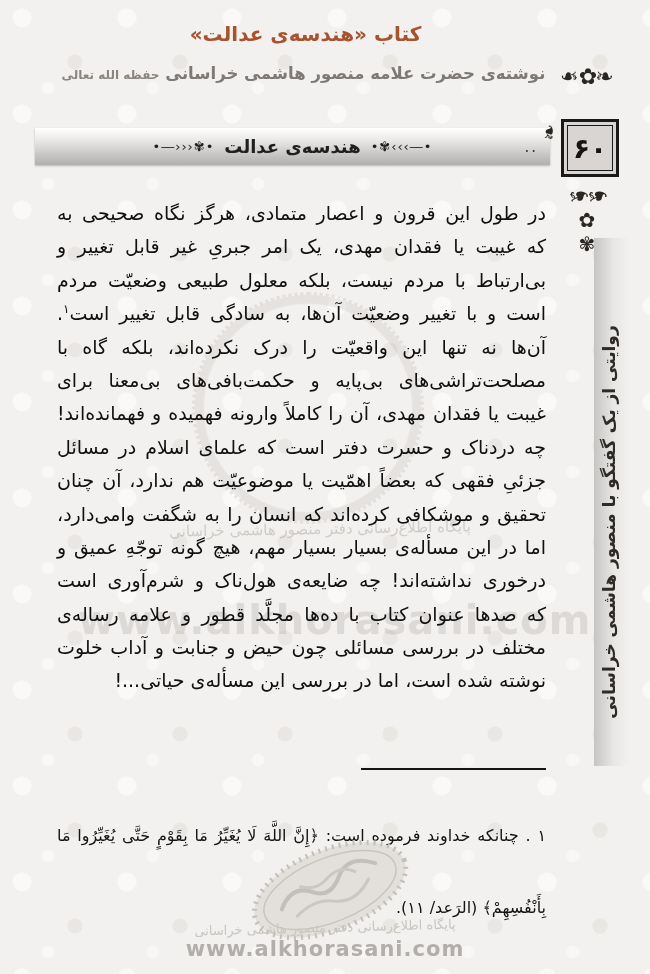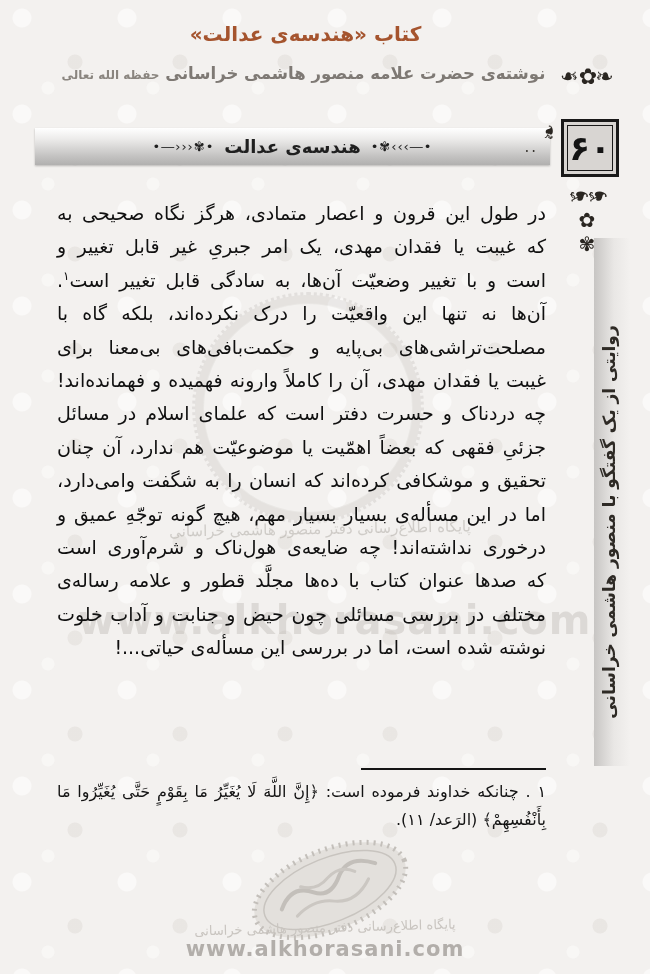--- a/index.html
+++ b/index.html
@@ -43,21 +43,21 @@
   .pn-orn-top{
     position:absolute;top:66px;right:24px;width:78px;text-align:center;
     color:#2a2621;font-size:22px;line-height:22px;letter-spacing:-2px;
   }
   .pn-orn-top .flip{display:inline-block;transform:scaleX(-1);}
   .pn-box{
     position:absolute;top:119px;right:31px;width:52px;height:52px;
     background:#d8d5d2;border:3px solid #191919;box-shadow:inset 0 0 0 3px #d8d5d2, inset 0 0 0 4px #191919;
     display:flex;align-items:center;justify-content:center;
   }
-  .pn-num{font-size:34px;font-weight:bold;color:#141414;direction:rtl;}
+  .pn-num{font-size:28px;font-weight:bold;color:#141414;direction:rtl;}
   .pn-dots{
     position:absolute;top:138px;right:112px;font-size:15px;color:#3a3631;letter-spacing:2px;
   }
   .pn-orn-left{
     position:absolute;top:120px;right:92px;font-size:20px;color:#2a2621;transform:rotate(-90deg);
   }
   .pn-orn-bottom{
     position:absolute;top:184px;right:20px;width:86px;text-align:center;
     color:#2a2621;font-size:26px;line-height:24px;letter-spacing:-3px;
   }
@@ -103,21 +103,21 @@
     text-align:justify;text-align-last:justify;
   }
   .bline.last{text-align:right;text-align-last:right;}
   .fnref{font-size:12px;vertical-align:super;line-height:0;}
   
   .fn-rule{position:absolute;top:768px;left:361px;width:185px;border-top:2px solid #141414;}
   .footnote{
     position:absolute;top:778px;left:57px;width:489px;direction:rtl;
     color:#141414;font-size:16px;
   }
-  .fline{line-height:28px;height:28px;white-space:nowrap;text-align:justify;text-align-last:justify;}
+  .fline{line-height:28px;height:28px;white-space:nowrap;text-align:justify;text-align-last:justify;margin-top:44px;}
   .fline.last{text-align:center;text-align-last:right;}
   
   .seal{position:absolute;top:838px;left:238px;width:184px;height:104px;}
   .seal-caption{
     position:absolute;top:920px;left:0;width:650px;text-align:center;direction:rtl;
     font-size:13px;color:#c9c5c0;transform:rotate(-1.5deg);
   }
   .site{
     position:absolute;top:937px;left:0;width:650px;text-align:center;
     font-size:21px;font-weight:bold;color:#b2aeaa;letter-spacing:1px;
@@ -159,20 +159,21 @@
     <span>روایتی از یک گفتگو با منصور هاشمی خراسانی</span>
   </div>
 
   <div class="wm-circle"></div>
   <div class="wm-caption">پایگاه اطلاع‌رسانی دفتر منصور هاشمی خراسانی</div>
   <div class="wm-center">www.alkhorasani.com</div>
 
   <div class="body-text">
     <div class="bline">در طول این قرون و اعصار متمادی، هرگز نگاه صحیحی به</div>
     <div class="bline">که غیبت یا فقدان مهدی، یک امر جبریِ غیر قابل تغییر و</div>
+    <div class="bline">بی‌ارتباط با مردم نیست، بلکه معلول طبیعی وضعیّت مردم</div>
     <div class="bline"><span>است و با تغییر وضعیّت آن‌ها، به سادگی قابل تغییر است</span><sup class="fnref">۱</sup><span>.</span></div>
     <div class="bline">آن‌ها نه تنها این واقعیّت را درک نکرده‌اند، بلکه گاه با</div>
     <div class="bline">مصلحت‌تراشی‌های بی‌پایه و حکمت‌بافی‌های بی‌معنا برای</div>
     <div class="bline">غیبت یا فقدان مهدی، آن را کاملاً وارونه فهمیده و فهمانده‌اند!</div>
     <div class="bline">چه دردناک و حسرت دفتر است که علمای اسلام در مسائل</div>
     <div class="bline">جزئیِ فقهی که بعضاً اهمّیت یا موضوعیّت هم ندارد، آن چنان</div>
     <div class="bline">تحقیق و موشکافی کرده‌اند که انسان را به شگفت وامی‌دارد،</div>
     <div class="bline">اما در این مسأله‌ی بسیار بسیار مهم، هیچ گونه توجّهِ عمیق و</div>
     <div class="bline">درخوری نداشته‌اند! چه ضایعه‌ی هول‌ناک و شرم‌آوری است</div>
     <div class="bline">که صدها عنوان کتاب با ده‌ها مجلَّد قطور و علامه رساله‌ی</div>

